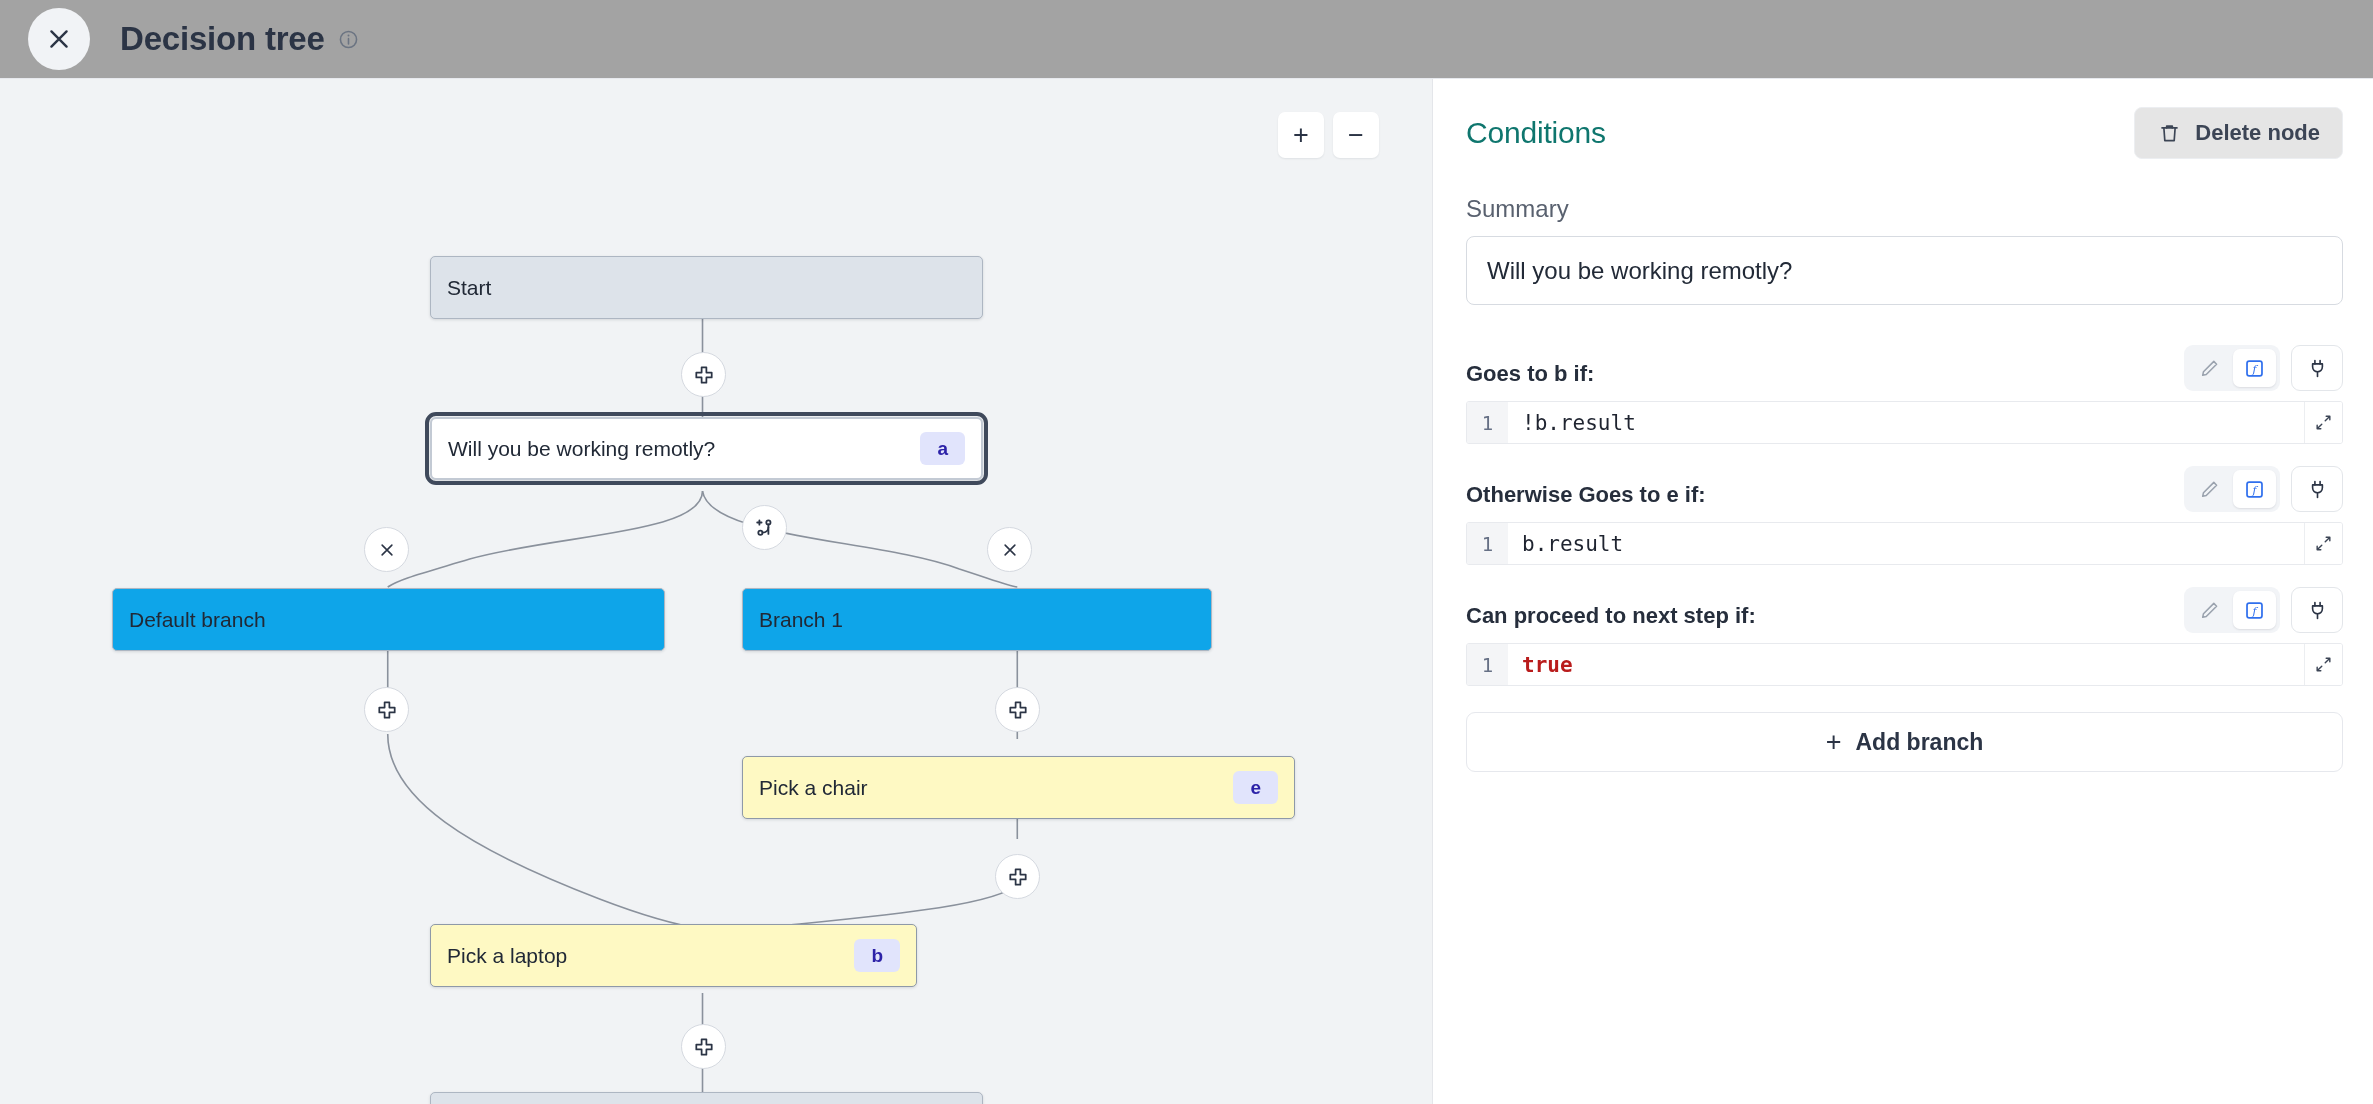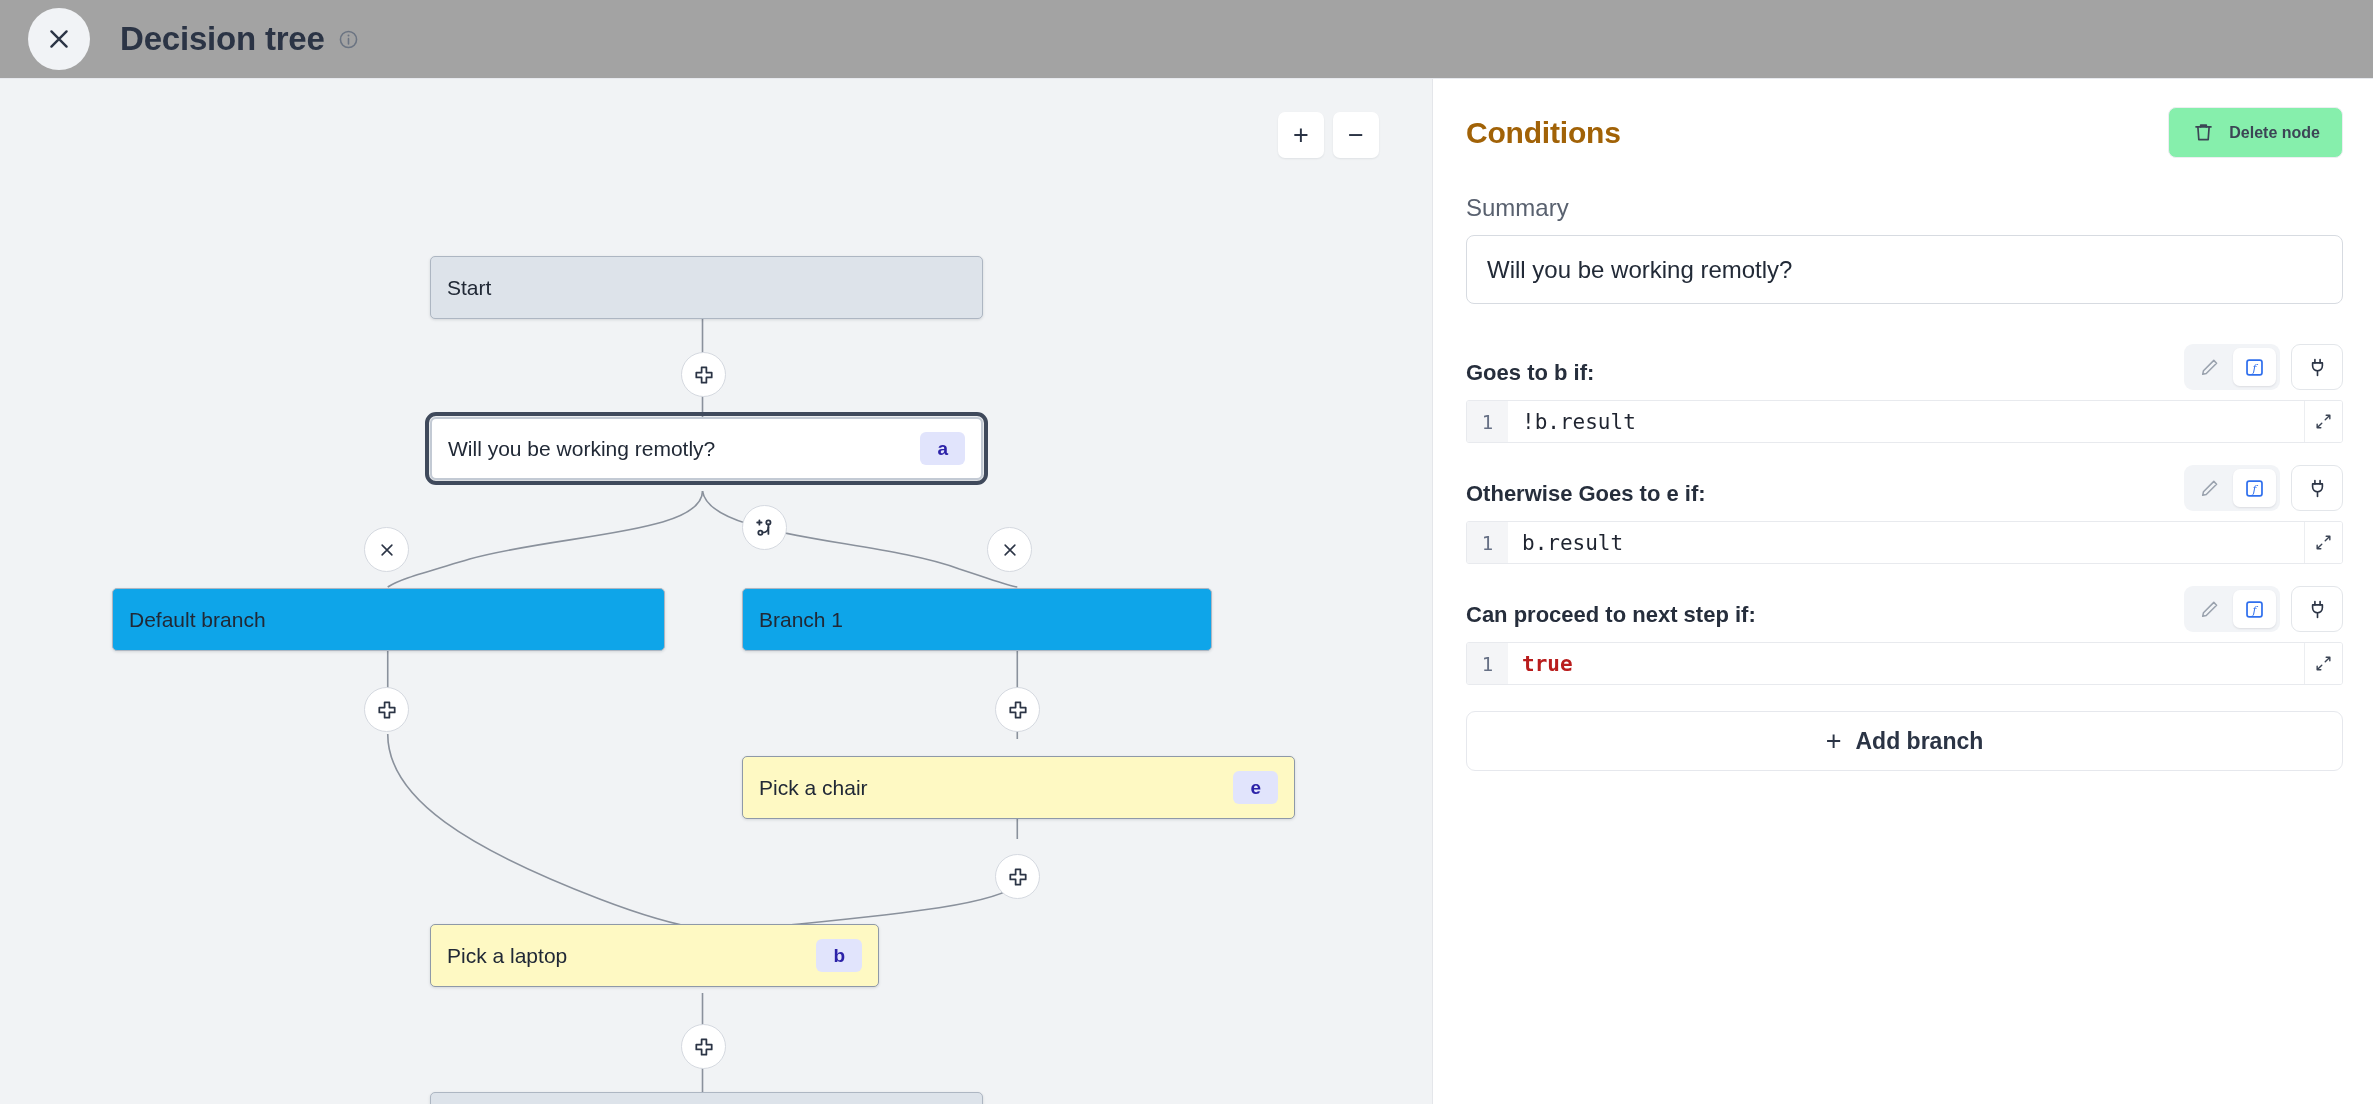--- a/index.html
+++ b/index.html
@@ -126,28 +126,28 @@
   .panel {
     width: 940px;
     height: 1025px;
     background: #ffffff;
     padding: 28px 30px 0 33px;
   }
   .panel-head {
     display: flex; align-items: center; justify-content: space-between;
     margin-bottom: 36px;
   }
-  .panel-title { font-size: 30px; font-weight: bold; color: #a16207; letter-spacing: -0.2px; }
+  .panel-title { font-size: 30px; font-weight: normal; color: #0f766e; letter-spacing: -0.2px; }
   .delete-btn {
     display: flex; align-items: center; gap: 13px;
-    background: #86efac;
+    background: #e5e5e5;
     border: 1px solid #eceef1;
     border-radius: 8px;
     padding: 12px 22px;
-    font-size: 16px; font-weight: bold;
+    font-size: 22px; font-weight: bold;
     color: #3c4555;
     cursor: pointer;
   }
   .summary-label { font-size: 24px; color: #59616f; margin-bottom: 13px; }
   .summary-box {
     height: 69px;
     border: 1px solid #d7dbe1;
     border-radius: 8px;
     display: flex; align-items: center;
     padding: 0 20px;
@@ -348,21 +348,21 @@
       <span class="label">Pick a chair</span>
       <span class="badge">e</span>
     </div>
 
     <div class="hnode" style="left:995px; top:775px;">
       <svg width="22" height="22" viewBox="0 0 24 24" fill="none" stroke="#2b3445" stroke-width="1.9" stroke-linejoin="round">
         <path d="M9.4 3.6h5.2v5.8h5.8v5.2h-5.8v5.8H9.4v-5.8H3.6V9.4h5.8z"></path>
       </svg>
     </div>
 
-    <div class="node plain" style="left:430px; top:845px; width:449px;">
+    <div class="node plain" style="left:430px; top:845px; width:487px;">
       <span class="label">Pick a laptop</span>
       <span class="badge">b</span>
     </div>
 
     <div class="hnode" style="left:681px; top:945px;">
       <svg width="22" height="22" viewBox="0 0 24 24" fill="none" stroke="#2b3445" stroke-width="1.9" stroke-linejoin="round">
         <path d="M9.4 3.6h5.2v5.8h5.8v5.2h-5.8v5.8H9.4v-5.8H3.6V9.4h5.8z"></path>
       </svg>
     </div>
 

